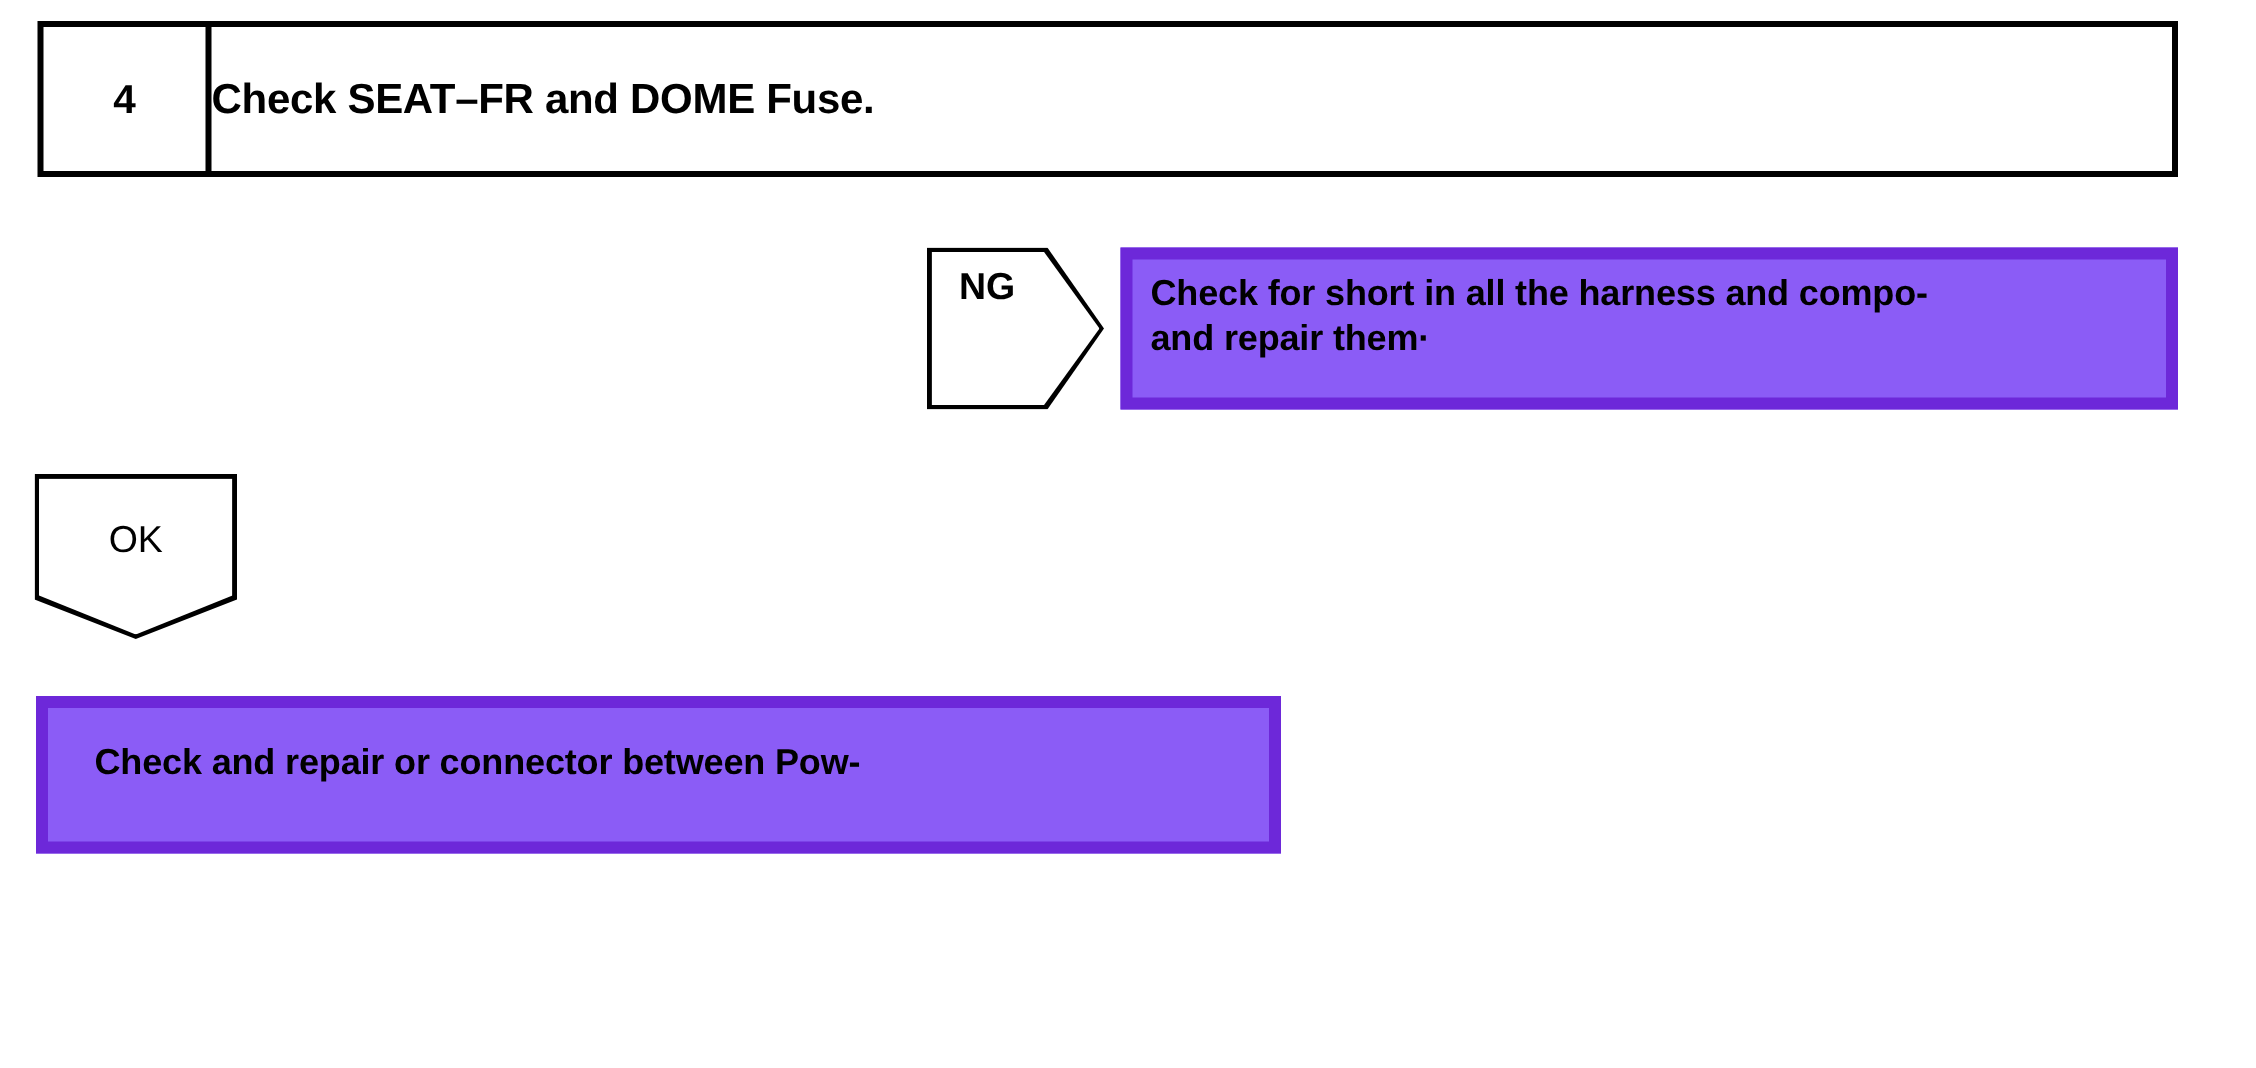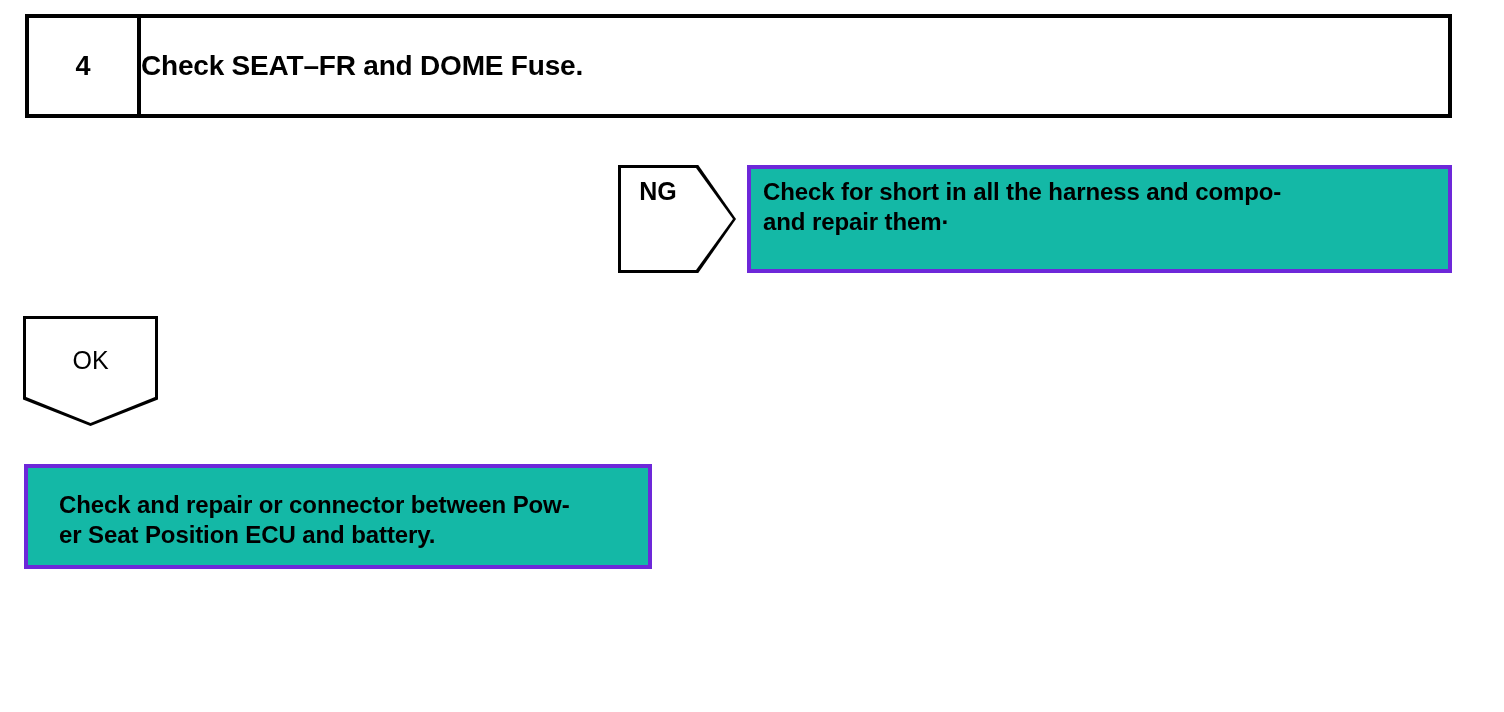--- a/index.html
+++ b/index.html
@@ -111,35 +111,35 @@
     top: 30px;
     width: 135px;
     text-align: center;
     font-size: 25px;
     font-weight: normal;
   }
 
   
   .action-box {
     position: absolute;
-    border: 4px solid #6d28d9;
+    border: 8px solid #6d28d9;
     box-sizing: border-box;
-    background: #14b8a6;
+    background: #8b5cf6;
   }
   .action-box.ng {
     left: 747px;
     top: 165px;
     width: 705px;
     height: 108px;
     padding: 8px 10px 0 12px;
   }
   .action-box.ok {
     left: 24px;
     top: 464px;
-    width: 628px;
+    width: 830px;
     height: 105px;
     padding: 22px 25px 0 31px;
   }
   .action-line {
     font-size: 24px;
     font-weight: bold;
     line-height: 30px;
     letter-spacing: -0.1px;
     white-space: nowrap;
   }
@@ -166,14 +166,13 @@
   <div class="action-line">and repair them·</div>
 </div>
 
 <div class="tag-down">
   <div class="tag-down-inner"></div>
   <div class="tag-down-label">OK</div>
 </div>
 
 <div class="action-box ok">
   <div class="action-line">Check and repair or connector between Pow-</div>
-  <div class="action-line">er Seat Position ECU and battery.</div>
 </div>
 
 </body></html>

